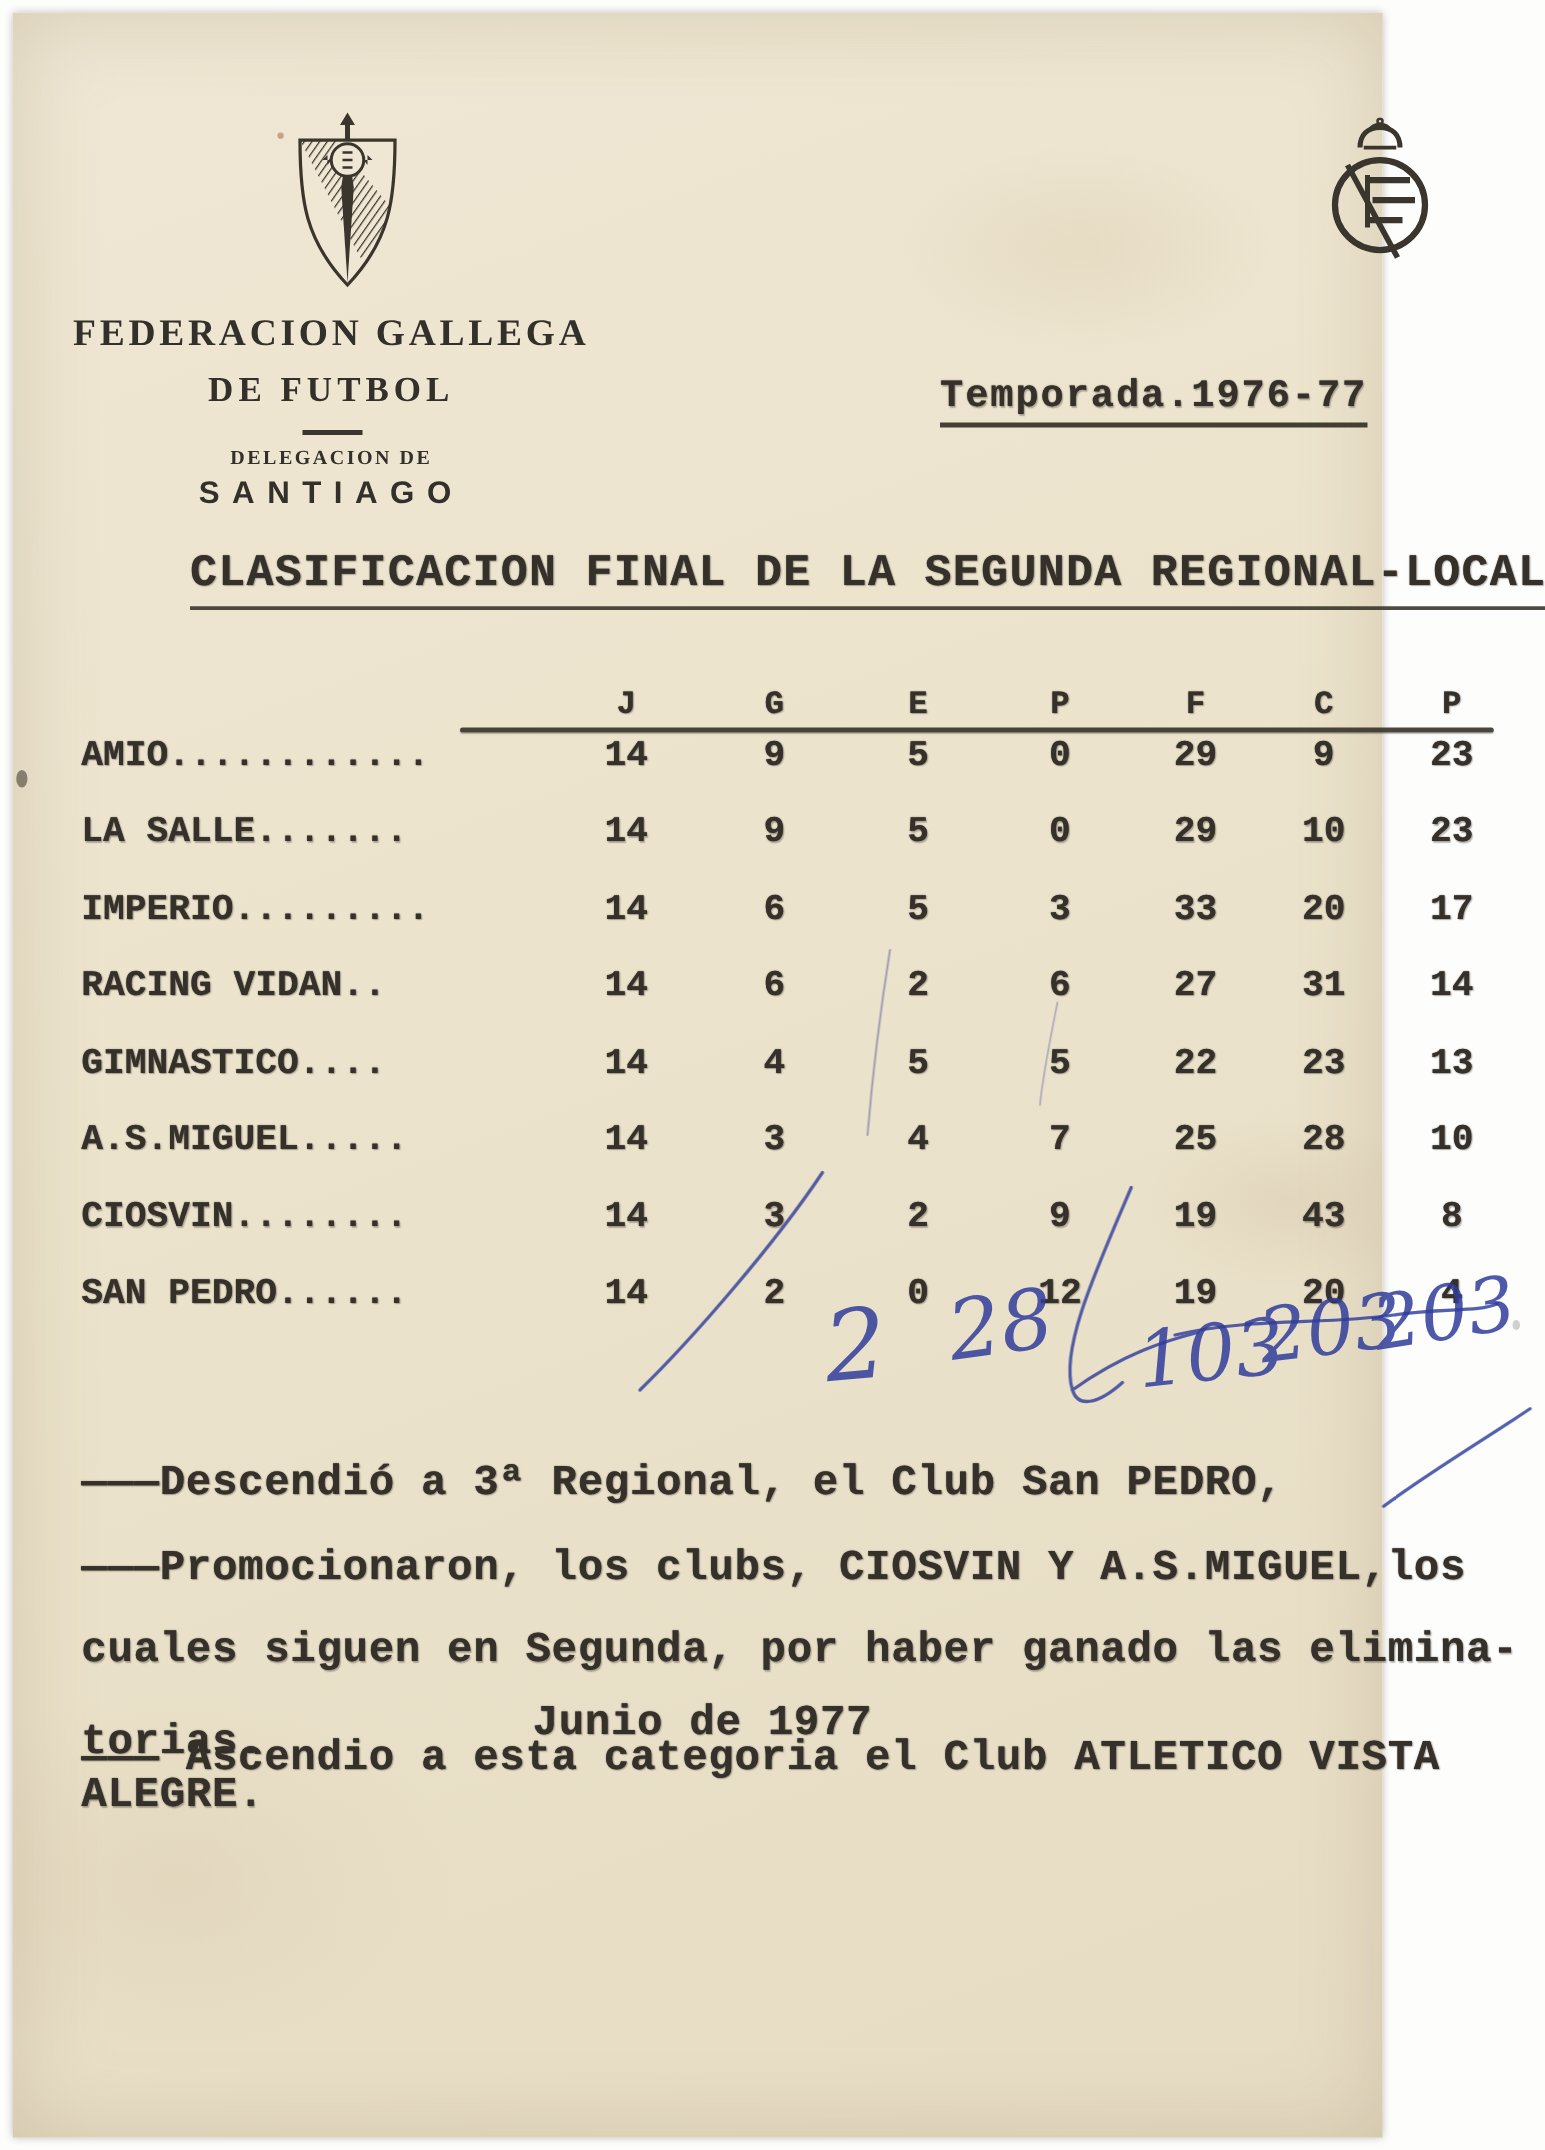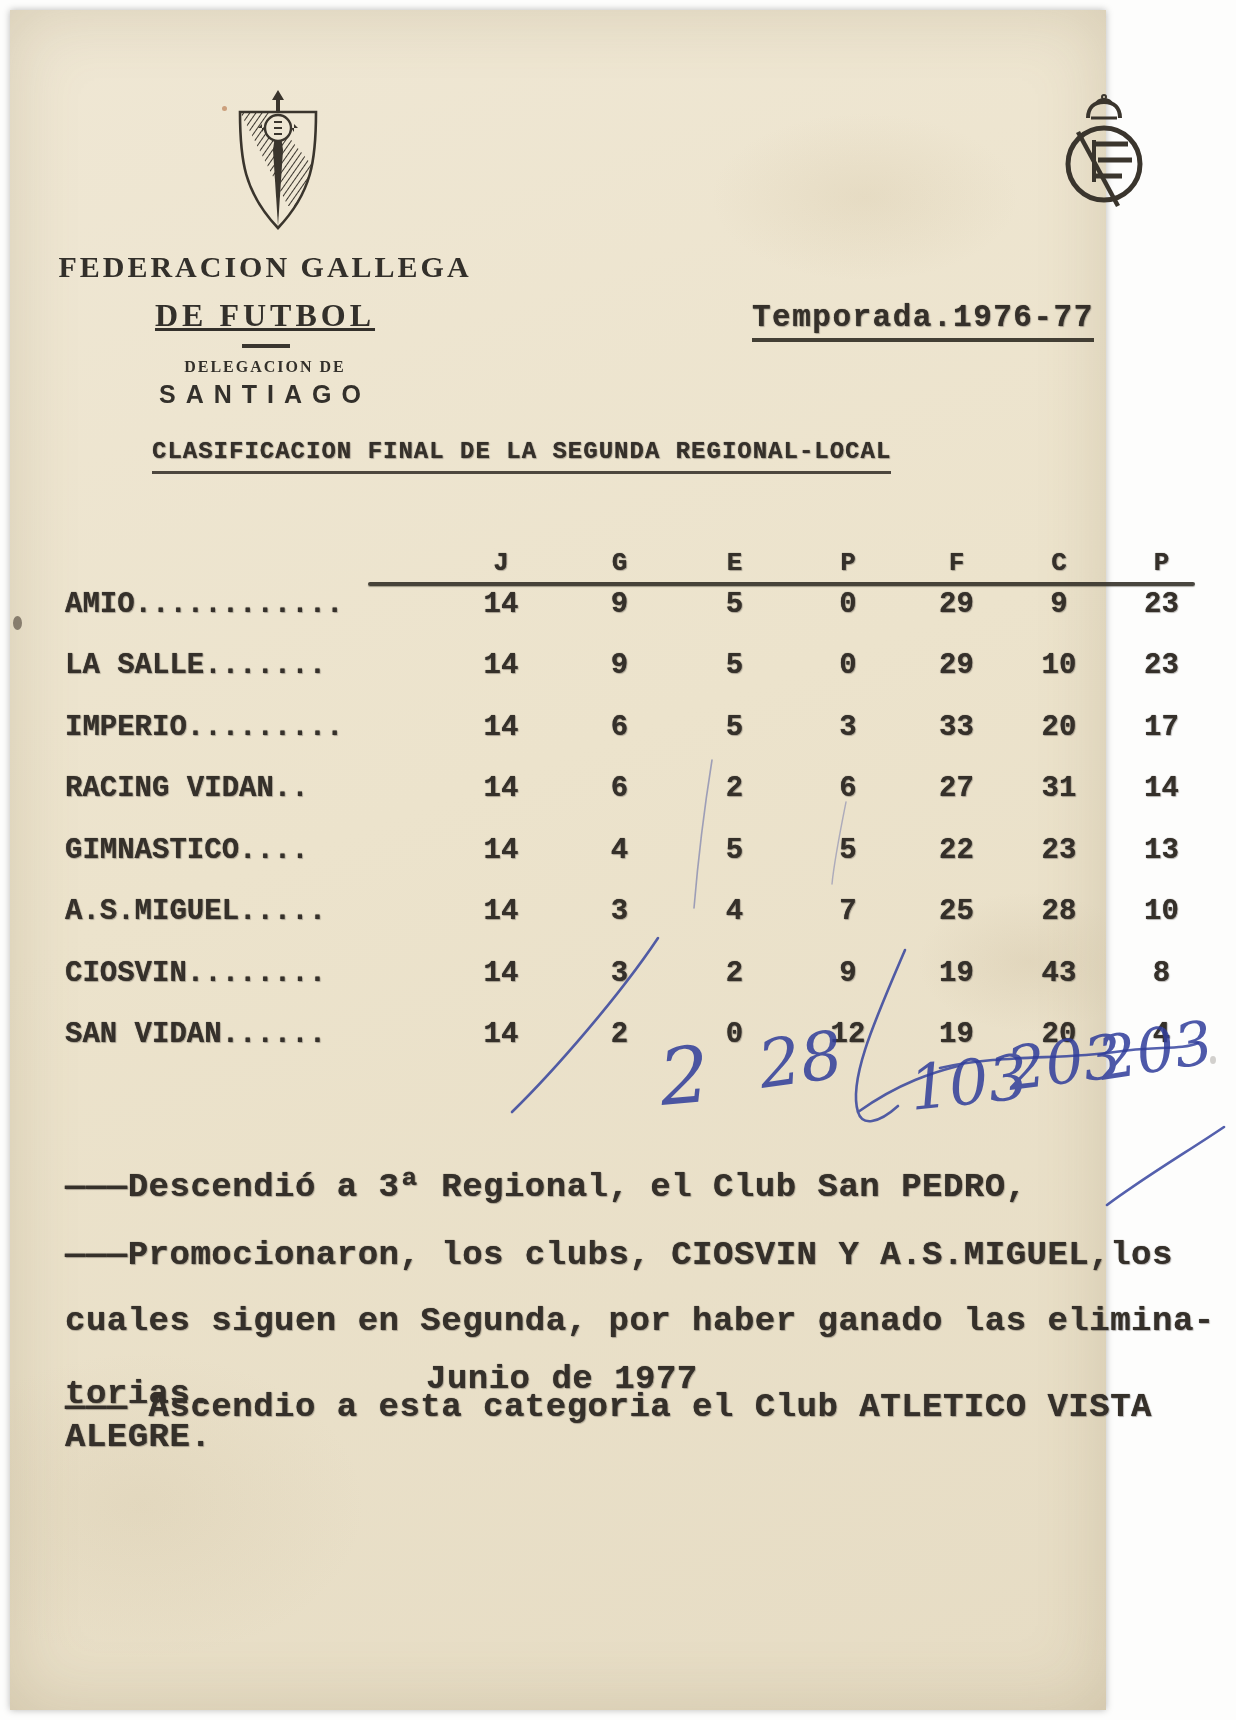--- a/index.html
+++ b/index.html
@@ -12,26 +12,26 @@
            radial-gradient(160px 100px at 93% 56%, rgba(172,150,112,.14), transparent 70%),
            linear-gradient(160deg,#efe7d4 0%,#ece3cc 45%,#e6dcc4 100%);
          box-shadow: inset 0 0 70px rgba(120,100,60,.20), 0 0 7px rgba(0,0,0,.28);}
   
   .tw{position:absolute;color:#35302a;font-weight:700;white-space:pre;
       font-family:"Liberation Mono","DejaVu Sans Mono",monospace;
       text-shadow:0 0 1px rgba(53,48,42,.85), 1px 1px 1px rgba(53,48,42,.30);}
   .smudge{filter:blur(.35px);}
   .season{left:742px;top:290px;font-size:31px;letter-spacing:1.5px;
           border-bottom:4px solid rgba(48,44,36,.9);padding-bottom:3px;}
-  .doc-title{left:142px;top:428px;font-size:24px;letter-spacing:1px;
+  .doc-title{left:142px;top:428px;font-size:36px;letter-spacing:1px;
              border-bottom:3px solid rgba(48,44,36,.85);padding-bottom:6px;}
   
   .lh{position:absolute;color:#33302b;text-align:center;font-family:"Liberation Serif","DejaVu Serif",serif;}
   .lh-org{left:40px;top:240px;width:430px;font-size:30px;letter-spacing:3px;font-weight:700;}
-  .lh-org2{left:40px;top:287px;width:430px;font-size:32px;letter-spacing:4px;font-weight:700;text-decoration:underline;}
+  .lh-org2{left:40px;top:287px;width:430px;font-size:28px;letter-spacing:4px;font-weight:700;}
   .lh-rule{position:absolute;left:232px;top:334px;width:48px;height:4px;background:#3a362f;}
   .lh-del{left:40px;top:348px;width:430px;font-size:16px;letter-spacing:2px;font-weight:700;}
   .lh-city{left:40px;top:370px;width:430px;font-size:25px;letter-spacing:10px;font-weight:700;
            font-family:"Liberation Sans","DejaVu Sans",sans-serif;}
   
   .t-row{position:absolute;left:55px;width:1150px;display:grid;
          grid-template-columns:375px 122px 115px 115px 112px 105px 100px 105px;
          font-size:29px;}
   .t-row .num{text-align:center;}
   .t-head{top:538px;font-size:26px;}
@@ -134,21 +134,21 @@
     </div>
     <div class="tw t-row" style="top:885px">
       <span class="smudge">A.S.MIGUEL.....</span>
       <span class="num">14</span><span class="num">3</span><span class="num">4</span><span class="num">7</span><span class="num">25</span><span class="num">28</span><span class="num">10</span>
     </div>
     <div class="tw t-row" style="top:947px">
       <span class="smudge">CIOSVIN........</span>
       <span class="num">14</span><span class="num">3</span><span class="num">2</span><span class="num">9</span><span class="num">19</span><span class="num">43</span><span class="num">8</span>
     </div>
     <div class="tw t-row" style="top:1008px">
-      <span class="smudge">SAN VIDAN......</span>
+      <span class="smudge">SAN PEDRO......</span>
       <span class="num">14</span><span class="num">2</span><span class="num">0</span><span class="num">12</span><span class="num">19</span><span class="num">20</span><span class="num">4</span>
     </div>
 
     <div class="tw note smudge" style="left:55px;top:1158px">———Descendió a 3ª Regional, el Club San PEDRO,</div>
     <div class="tw note smudge" style="left:55px;top:1226px">———Promocionaron, los clubs, CIOSVIN Y A.S.MIGUEL,los</div>
     <div class="tw note smudge" style="left:55px;top:1292px">cuales siguen en Segunda, por haber ganado las elimina-</div>
     <div class="tw note smudge" style="left:55px;top:1365px">torias.</div>
     <div class="tw note smudge" style="left:416px;top:1350px">Junio de 1977</div>
     <div class="tw note smudge" style="left:55px;top:1378px">——— Ascendio a esta categoria el Club ATLETICO VISTA</div>
     <div class="tw note smudge" style="left:55px;top:1408px">ALEGRE.</div>

